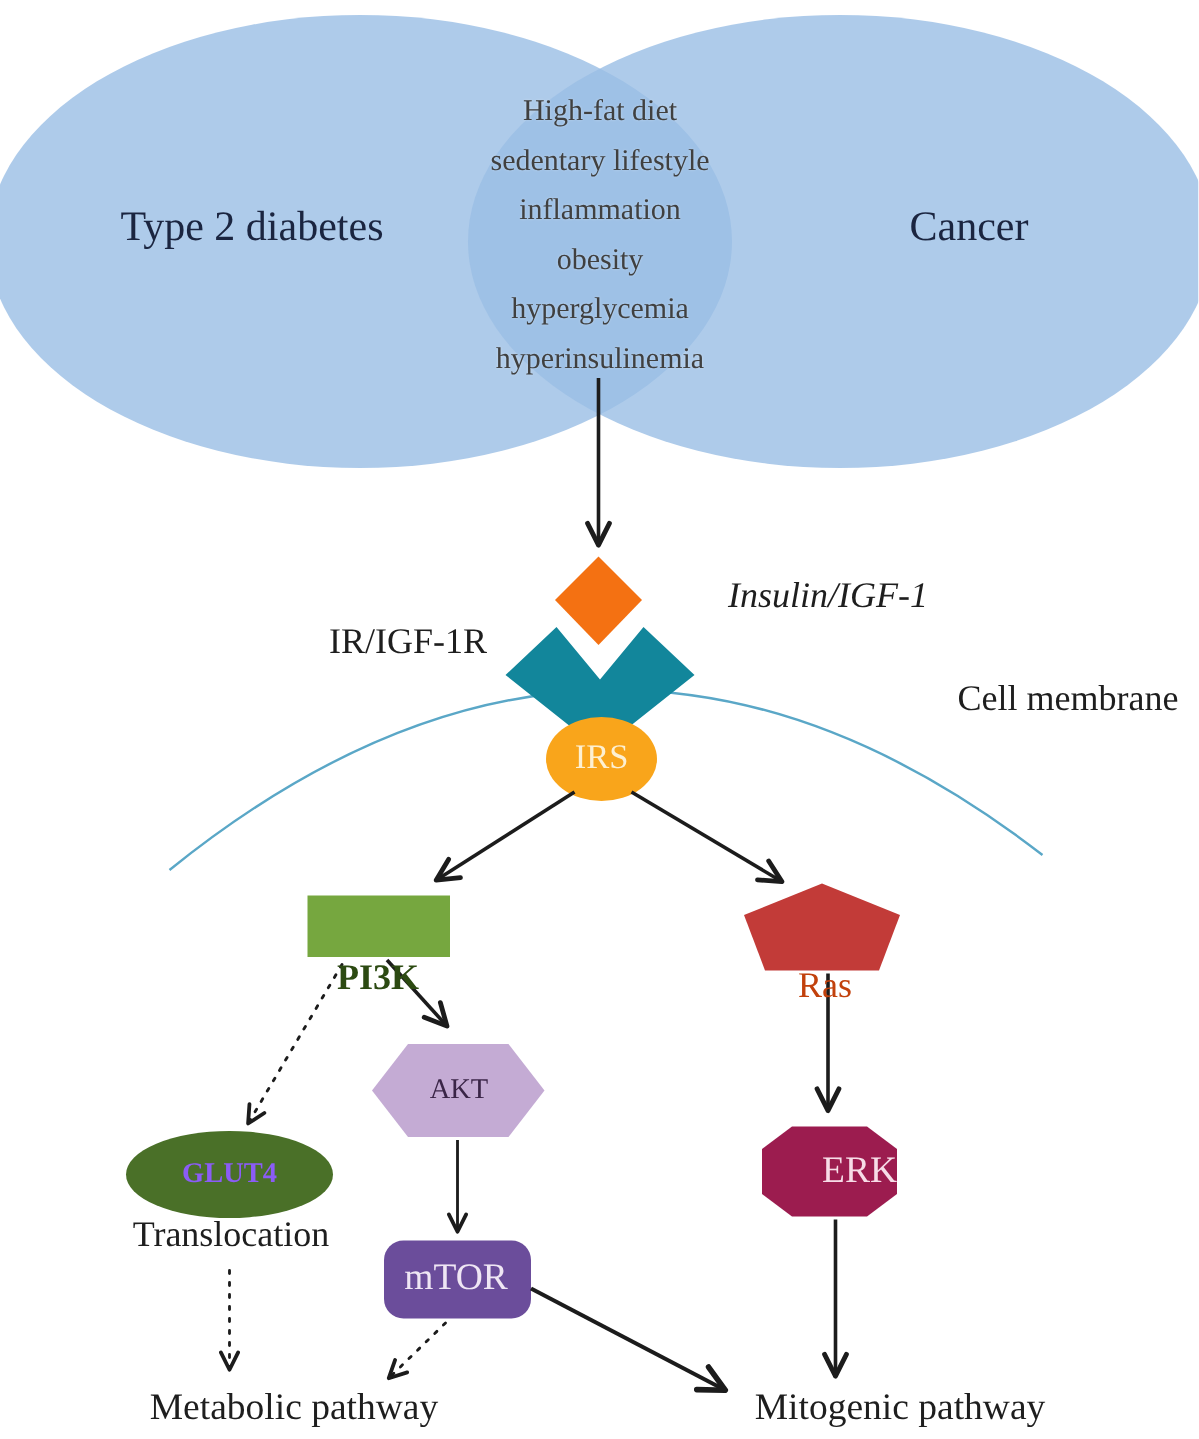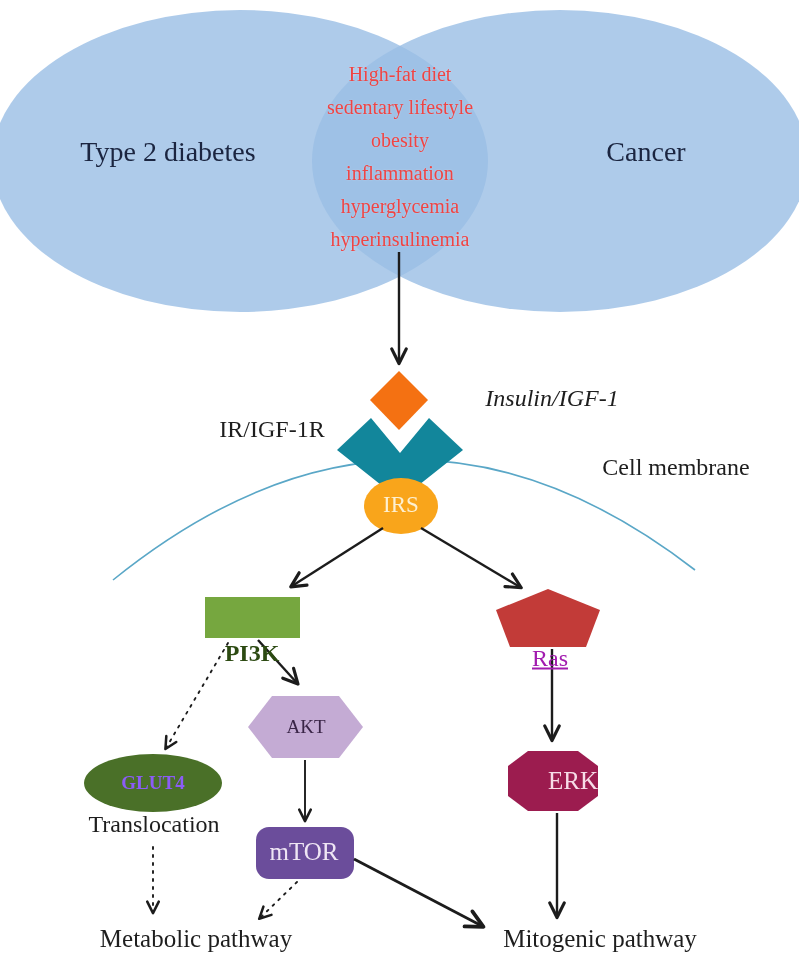--- a/index.html
+++ b/index.html
@@ -16,29 +16,29 @@
     transform:translate(-50%,-50%);
     white-space:nowrap;
     color:#1e1e1e;
     font-family:"Liberation Serif", serif;
   }
   .venn-label{font-size:28px;color:#1b2540;}
   .shared-list{
     position:absolute;left:400px;top:58px;
     transform:translateX(-50%);
     text-align:center;
-    color:#ef4444;
+    color:#404040;
     font-size:20px;line-height:33px;
     text-shadow:0 0 2px rgba(255,255,255,0.35);
   }
   .ann{font-size:24px;}
   .node-text{font-size:24px;margin-top:36px;}
   .irs-text{color:#fdf0d2;font-size:23px;}
   .pi3k-text{color:#2c4a12;font-weight:700;}
-  .ras-text{color:#a21caf;text-decoration:underline;}
+  .ras-text{color:#c2410c;}
   .akt-text{color:#3a2547;font-size:19px;}
   .erk-text{color:#f7dce7;font-size:25px;}
   .glut4-text{color:#8b5cf6;font-weight:700;font-size:19px;}
   .mtor-text{color:#efe6f4;font-size:25px;}
   .pathway-label{font-size:25px;}
   .arrow{stroke:#1c1c1c;fill:none;}
   .solid{stroke-width:2.4;}
   .thin{stroke-width:1.9;}
   .thick{stroke-width:2.8;}
   .dotted{stroke-width:1.9;stroke-dasharray:2 6;stroke-linecap:round;}
@@ -100,29 +100,29 @@
 
     <line class="arrow solid" x1="557" y1="813" x2="557" y2="916" marker-end="url(#ah)"></line>
   </svg>
 
   <div class="lbl venn-label" style="left:168px;top:152px;">Type 2 diabetes</div>
   <div class="lbl venn-label" style="left:646px;top:152px;">Cancer</div>
 
   <div class="shared-list">
     <div>High-fat diet</div>
     <div>sedentary lifestyle</div>
+    <div>inflammation</div>
     <div>obesity</div>
-    <div>inflammation</div>
     <div>hyperglycemia</div>
     <div>hyperinsulinemia</div>
   </div>
 
   <div class="lbl ann" style="left:552px;top:398px;font-style:italic;">Insulin/IGF-1</div>
   <div class="lbl ann" style="left:272px;top:429px;">IR/IGF-1R</div>
-  <div class="lbl ann" style="left:676px;top:467px;">Cell membrane</div>
+  <div class="lbl ann" style="left:712px;top:467px;">Cell membrane</div>
 
   <div class="lbl irs-text" style="left:401px;top:505px;">IRS</div>
   <div class="lbl node-text pi3k-text" style="left:252px;top:617px;">PI3K</div>
   <div class="lbl node-text ras-text" style="left:550px;top:622px;">Ras</div>
   <div class="lbl akt-text" style="left:306px;top:727px;">AKT</div>
   <div class="lbl erk-text" style="left:573px;top:781px;">ERK</div>
   <div class="lbl glut4-text" style="left:153px;top:783px;">GLUT4</div>
   <div class="lbl mtor-text" style="left:304px;top:852px;">mTOR</div>
 
   <div class="lbl ann" style="left:154px;top:824px;">Translocation</div>

